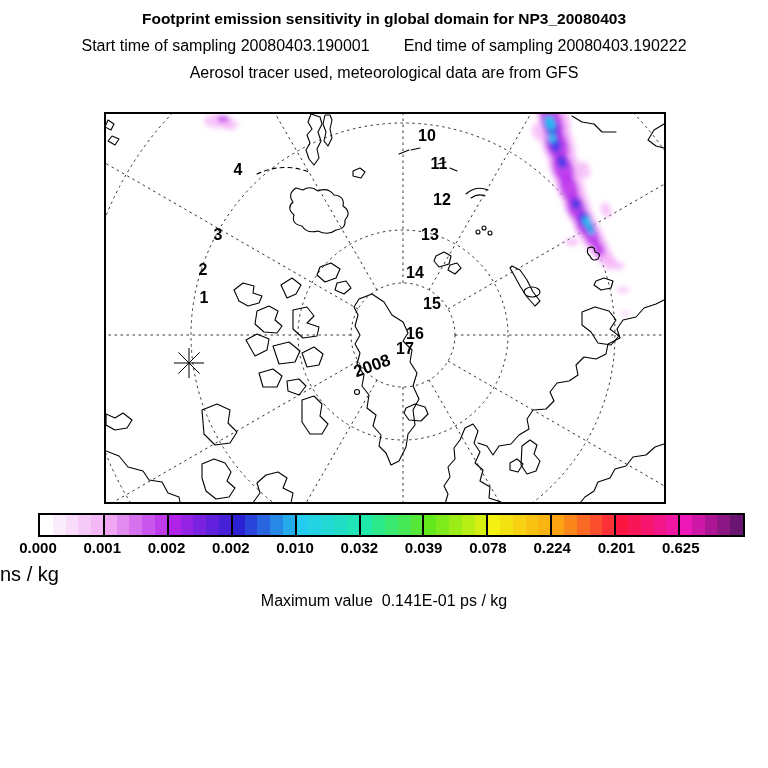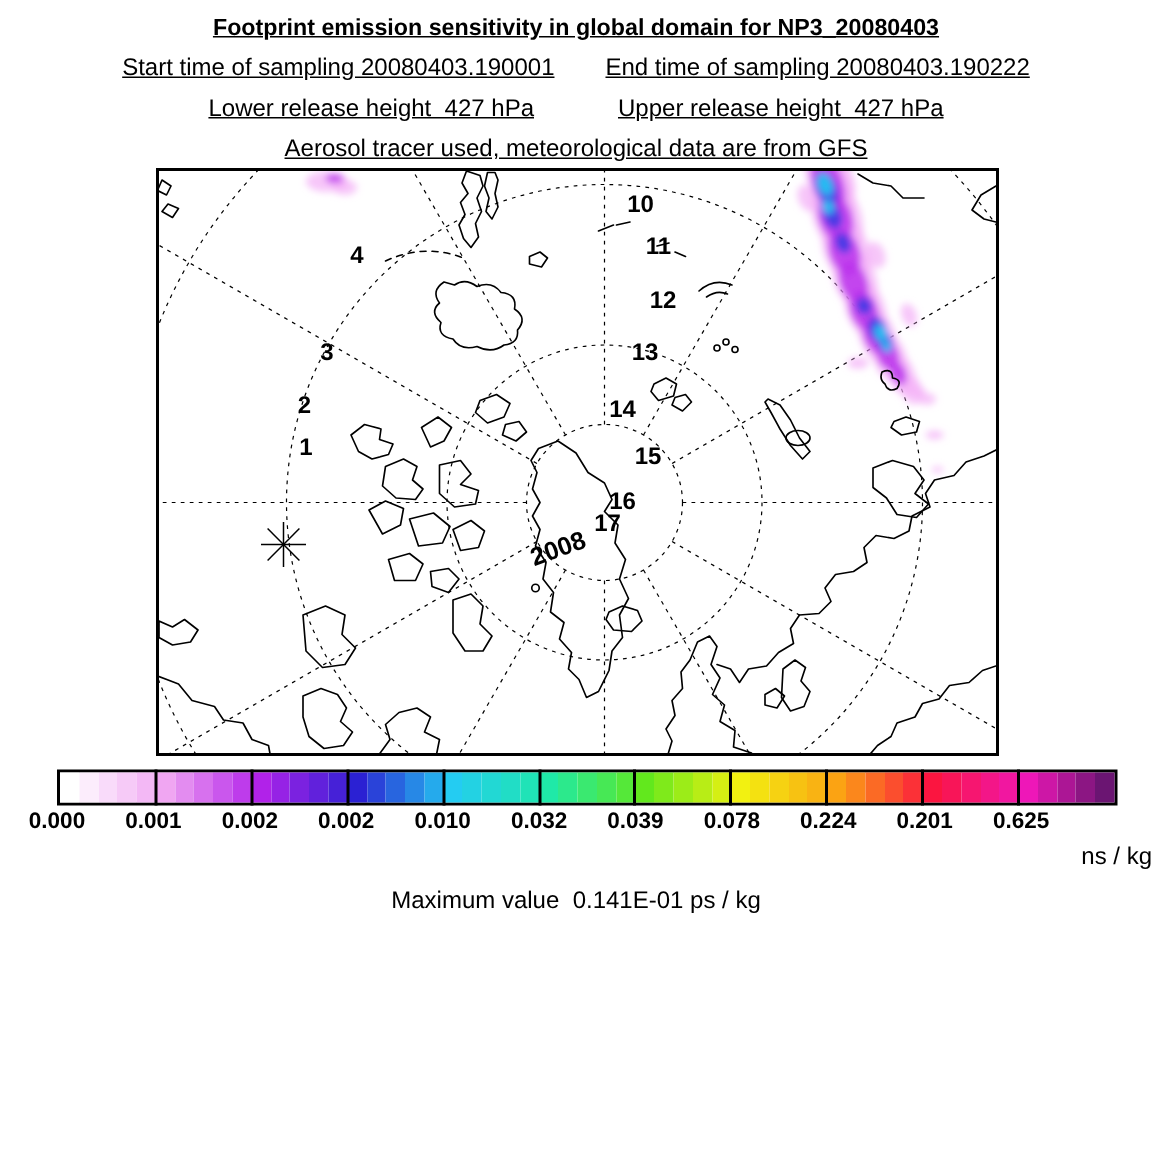--- a/index.html
+++ b/index.html
@@ -1,39 +1,38 @@
 <!DOCTYPE html>
 <html><head>
 <meta charset="utf-8">
 <style>
   html,body{margin:0;padding:0;background:#ffffff;}
   body{width:768px;height:768px;position:relative;font-family:"Liberation Sans",sans-serif;color:#000;}
-  .hdr{position:absolute;top:5px;left:0;width:768px;text-align:center;text-decoration:underline;}
+  .hdr{position:absolute;top:5px;left:0;width:768px;text-align:center;}
   .hdr-line{height:27px;line-height:27px;font-size:16px;white-space:pre;display:flex;justify-content:center;align-items:center;}
   .hdr-title{font-weight:bold;font-size:15.5px;}
   .gap34{display:inline-block;width:34px;}
   .gap56{display:inline-block;width:56px;}
   #map-frame{position:absolute;left:104px;top:112px;width:562px;height:392px;border:2px solid #000;box-sizing:border-box;background:#fff;}
   #map-svg{position:absolute;left:0;top:0;width:558px;height:388px;}
   #colorbar{position:absolute;left:38px;top:513px;width:707px;height:24px;border:2px solid #000;box-sizing:border-box;display:flex;}
   .cb-cell{flex:1 1 auto;height:100%;}
   .cb-sep{position:absolute;top:-2px;bottom:-2px;width:2px;background:#000;}
   #cb-labels{position:absolute;left:38px;top:539px;width:707px;height:18px;text-align:right;}
   .cb-label{position:absolute;transform:translateX(-50%);font-size:15px;font-weight:bold;white-space:nowrap;}
-  .units-line{position:absolute;left:0;top:563px;width:768px;text-align:right;font-size:16px;white-space:pre;}
+  .units-line{position:absolute;left:0;top:563px;width:768px;text-align:left;font-size:20px;white-space:pre;}
   .max-line{position:absolute;left:0;top:592px;width:768px;text-align:center;font-size:16px;white-space:pre;}
   svg text{font-family:"Liberation Sans",sans-serif;}
 </style>
 </head>
 <body>
 
 <div class="hdr">
   <div class="hdr-line hdr-title">Footprint emission sensitivity in global domain for NP3_20080403</div>
   <div class="hdr-line"><span>Start time of sampling 20080403.190001</span><span class="gap34"></span><span>End time of sampling 20080403.190222</span></div>
-  <div class="hdr-line"><span>Lower release height  427 hPa</span><span class="gap56"></span><span>Upper release height  427 hPa</span></div>
   <div class="hdr-line">Aerosol tracer used, meteorological data are from GFS</div>
 </div>
 
 <div id="map-frame">
   <svg id="map-svg" viewBox="0 0 558 388">
     <defs>
       <filter id="plumeblur" x="-40%" y="-40%" width="180%" height="180%">
         <feGaussianBlur stdDeviation="2.5"></feGaussianBlur>
       </filter>
       <clipPath id="mapclip">

